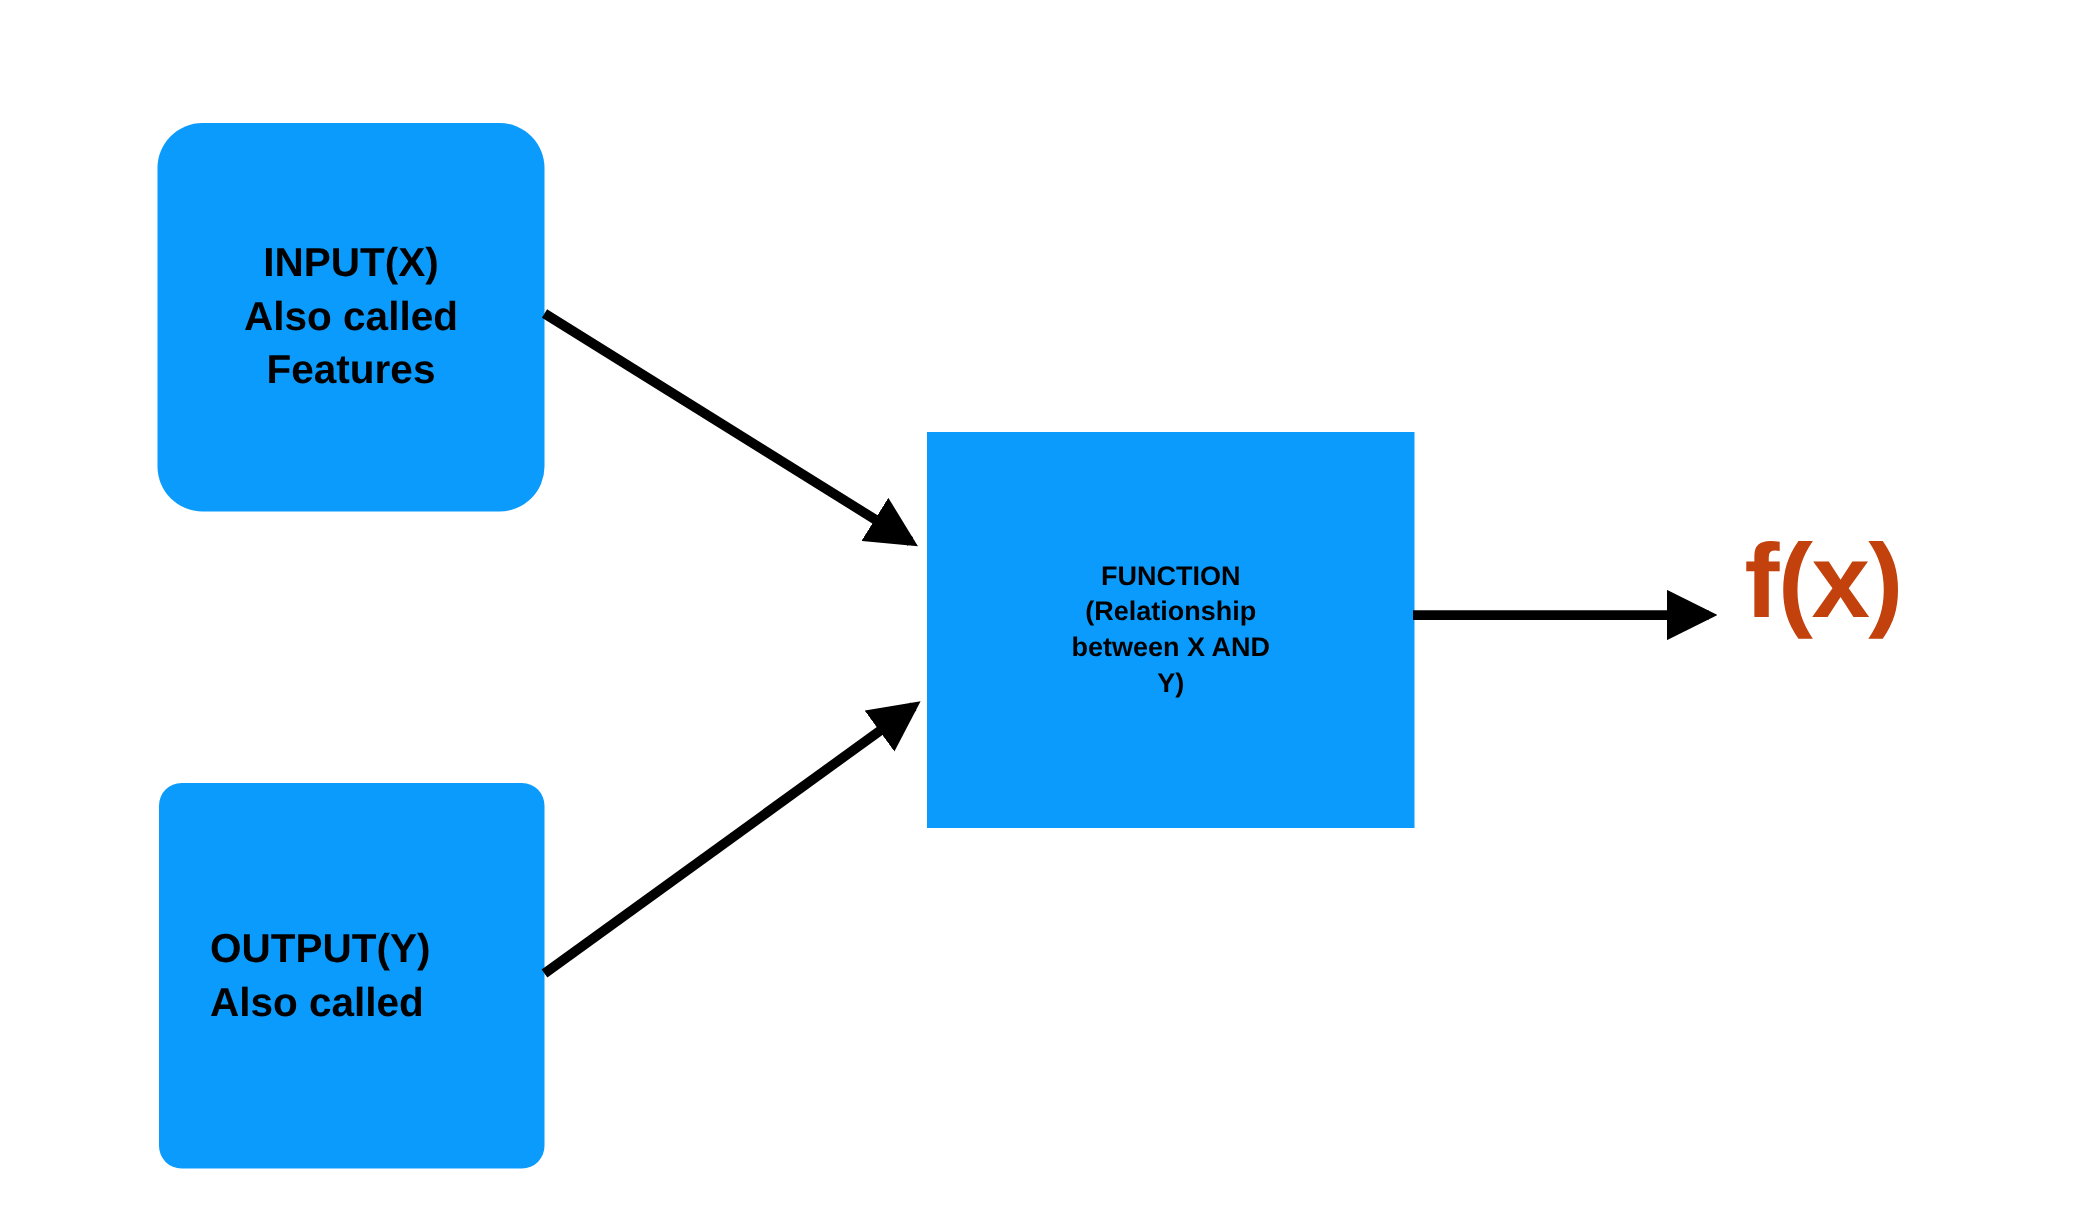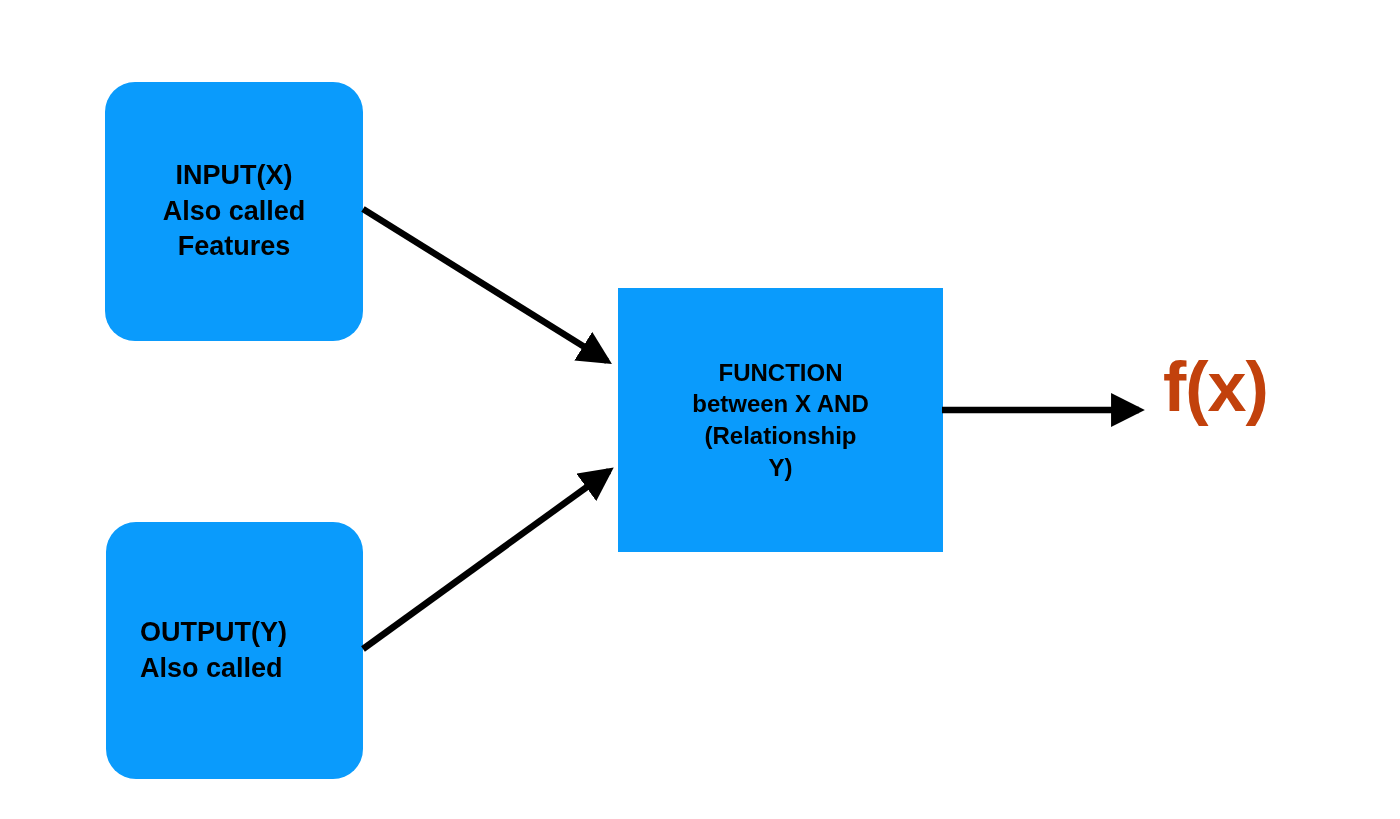--- a/index.html
+++ b/index.html
@@ -35,34 +35,34 @@
     border-radius: 30px;
     align-items: center;
     text-align: center;
     font-size: 27px;
     padding: 0 10px;
   }
   
   #node-output {
     left: 106px; top: 522px;
     width: 257px; height: 257px;
-    border-radius: 30px;
+    border-radius: 15px;
     align-items: flex-start;
     text-align: left;
     font-size: 27px;
     padding-left: 34px;
   }
   
   #node-function {
     left: 618px; top: 288px;
     width: 325px; height: 264px;
     border-radius: 0;
     align-items: center;
     text-align: center;
-    font-size: 24px;
+    font-size: 18px;
     padding: 0 25px;
   }
 
   #arrows {
     position: absolute;
     left: 0; top: 0;
     width: 1400px; height: 819px;
     pointer-events: none;
   }
 
@@ -89,22 +89,22 @@
     <span class="line">Features</span>
   </div>
 
   <div class="node" id="node-output">
     <span class="line">OUTPUT(Y)</span>
     <span class="line">Also called</span>
   </div>
 
   <div class="node" id="node-function">
     <span class="line">FUNCTION</span>
+    <span class="line">(Relationship</span>
     <span class="line">between X AND</span>
-    <span class="line">(Relationship</span>
     <span class="line">Y)</span>
   </div>
 
   <svg id="arrows" viewBox="0 0 1400 819">
     <defs>
       <marker id="arrowhead" markerWidth="5.2" markerHeight="5.2" refX="4.3" refY="2.6" orient="auto" markerUnits="strokeWidth">
         <path d="M0,0 L5.2,2.6 L0,5.2 z" fill="#000000"></path>
       </marker>
     </defs>
 

